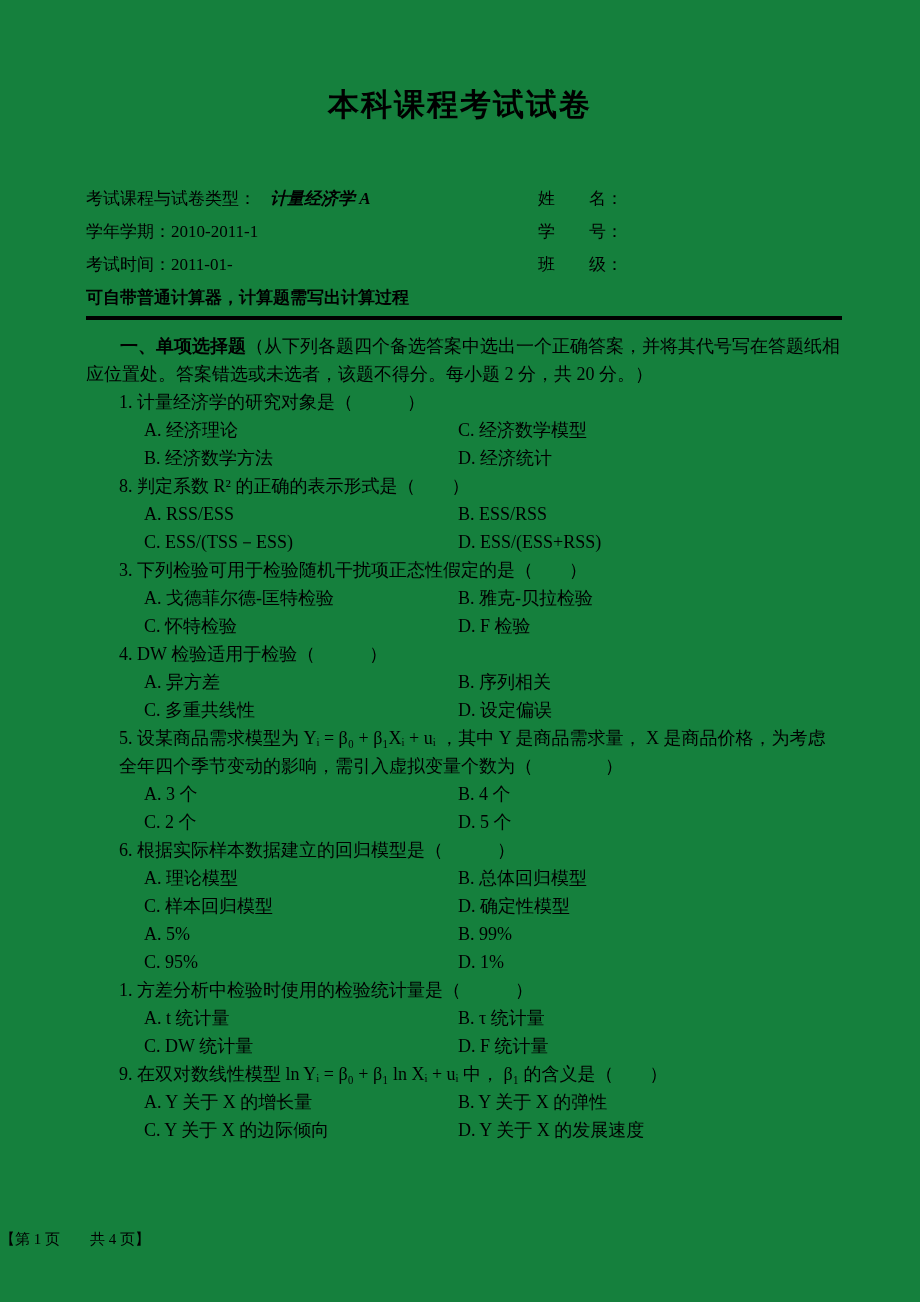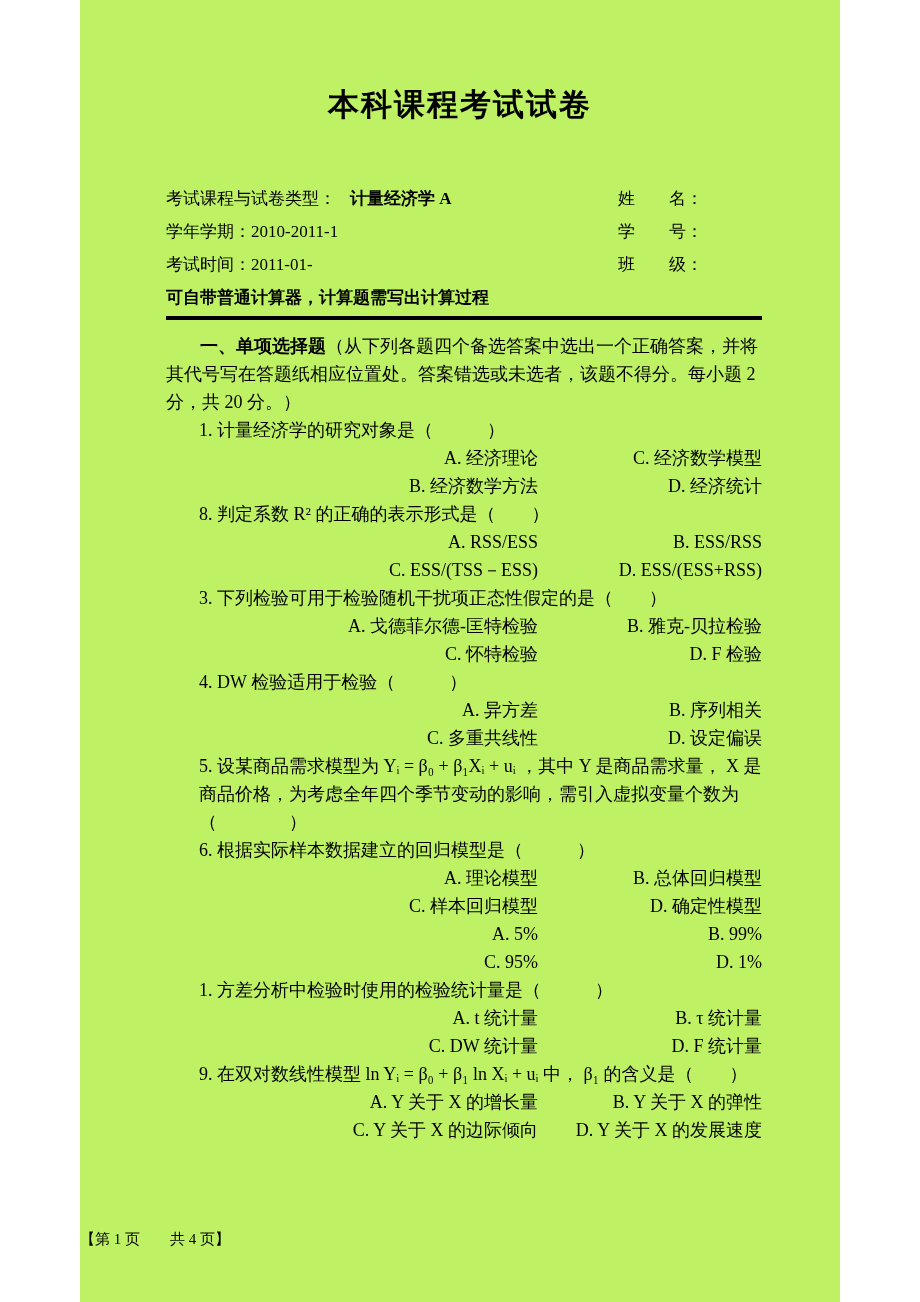--- a/index.html
+++ b/index.html
@@ -1,48 +1,48 @@
 <!DOCTYPE html>
 <html><head>
 <meta charset="utf-8">
 <style>
   html, body { margin: 0; padding: 0; background: #ffffff; }
   .page {
-    width: 760px; height: 1302px; margin: 0 auto;
-    background: #bef264; color: #000000;
+    width: 920px; height: 1302px; margin: 0 auto;
+    background: #15803d; color: #000000;
     position: relative; overflow: hidden;
     font-family: "Liberation Serif", "DejaVu Serif", serif;
     font-size: 18px; line-height: 28px;
   }
   .title {
     margin: 0; padding-top: 84px;
     text-align: center;
     font-size: 31px; font-weight: bold; line-height: 42px;
     letter-spacing: 2px;
   }
   .content { margin: 0 78px 0 86px; }
   .header { margin-top: 56px; font-size: 17px; line-height: 33px; }
   .header-row { position: relative; height: 33px; white-space: nowrap; }
   .right-label { position: absolute; left: 452px; top: 0; }
-  .course-value { font-weight: bold; margin-left: 14px; }
+  .course-value { font-weight: bold; margin-left: 14px; font-style: italic; }
   .bold { font-weight: bold; }
   .divider {
     margin-top: 2px; width: 100%; height: 0;
     border-top: 4px solid #000;
   }
   .section-para { margin: 12px 0 0 0; text-indent: 34px; }
   .section-heading { font-weight: bold; }
   .question { margin: 0; }
   .stem { margin: 0; padding-left: 33px; }
   .options {
     display: grid;
     grid-template-columns: 314px auto;
     padding-left: 58px;
   }
-  .option { display: block; text-align: right; }
+  .option { display: block; }
   .footer {
     position: absolute; left: 0; right: 0; bottom: 52px;
     font-size: 15px; line-height: 22px;
   }
 </style>
 </head>
 <body>
 
 <div class="page">
 
@@ -109,20 +109,26 @@
       <div class="options">
         <span class="option">A. 异方差</span>
         <span class="option">B. 序列相关</span>
         <span class="option">C. 多重共线性</span>
         <span class="option">D. 设定偏误</span>
       </div>
     </div>
 
     <div class="question">
       <p class="stem">5. 设某商品需求模型为 Yᵢ = β₀ + β₁Xᵢ + uᵢ ，其中 Y 是商品需求量， X 是商品价格，为考虑全年四个季节变动的影响，需引入虚拟变量个数为（　　　　）</p>
+      <div class="options">
+        <span class="option">A. 3 个</span>
+        <span class="option">B. 4 个</span>
+        <span class="option">C. 2 个</span>
+        <span class="option">D. 5 个</span>
+      </div>
     </div>
 
     <div class="question">
       <p class="stem">6. 根据实际样本数据建立的回归模型是（　　　）</p>
       <div class="options">
         <span class="option">A. 理论模型</span>
         <span class="option">B. 总体回归模型</span>
         <span class="option">C. 样本回归模型</span>
         <span class="option">D. 确定性模型</span>
       </div>

